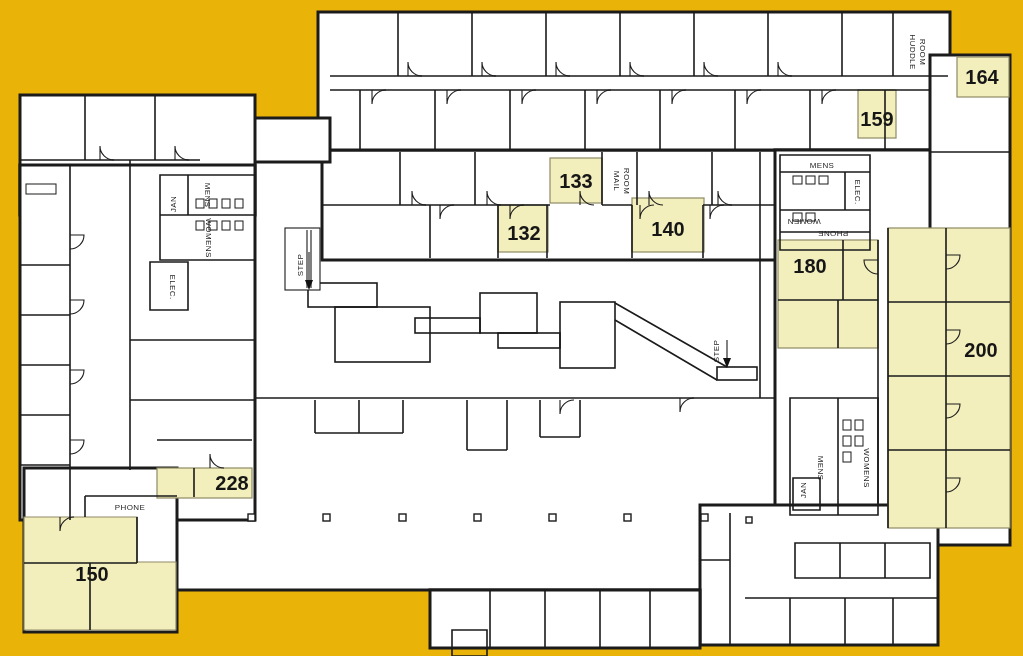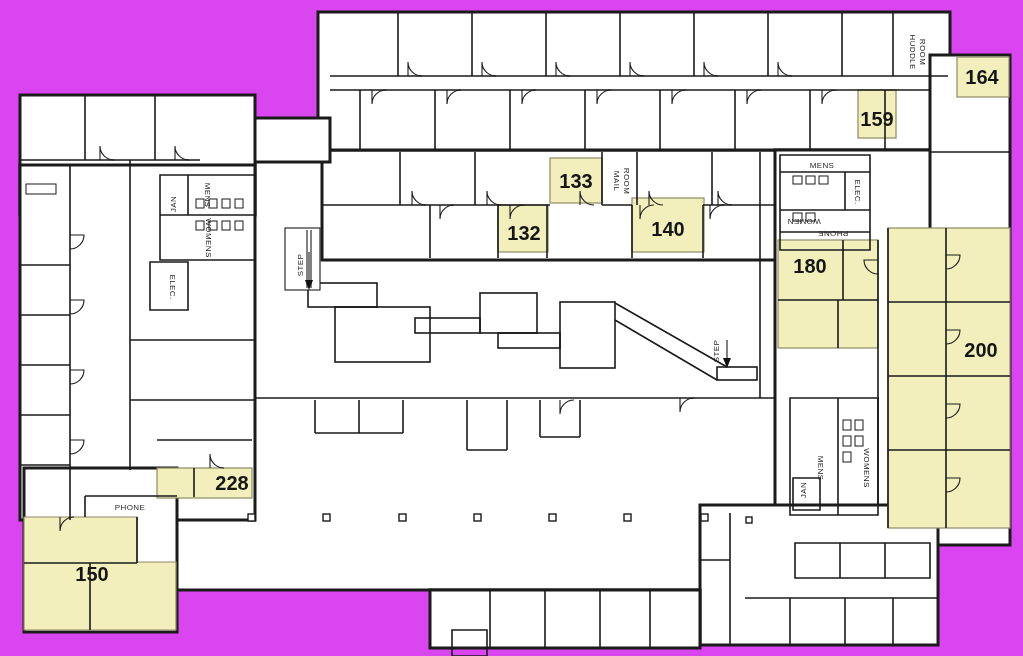--- a/index.html
+++ b/index.html
@@ -1,17 +1,17 @@
 <!DOCTYPE html>
 <html><head>
 <meta charset="utf-8">
 <title>Floor Plan</title>
 <style>
   html,body{margin:0;padding:0;background:#ffffff;}
-  .stage{width:1023px;height:656px;position:relative;background:#d946ef;overflow:hidden;}
+  .stage{width:1023px;height:656px;position:relative;background:#eab308;overflow:hidden;}
   svg{display:block;}
   .mass{fill:#ffffff;stroke:#1b1b1b;stroke-width:3;stroke-linejoin:miter;}
   .w{fill:none;stroke:#1b1b1b;stroke-width:1.6;}
   .wt{fill:none;stroke:#1b1b1b;stroke-width:1.1;}
   .suite{fill:#F3EFBD;stroke:#8f8a66;stroke-width:1.2;}
   .door{fill:none;stroke:#1b1b1b;stroke-width:1.1;}
   .col{fill:#ffffff;stroke:#1b1b1b;stroke-width:1.4;}
   .fix{fill:#ffffff;stroke:#1b1b1b;stroke-width:1;}
   .arrow{fill:#111;}
   text{font-family:"Liberation Sans",sans-serif;}

